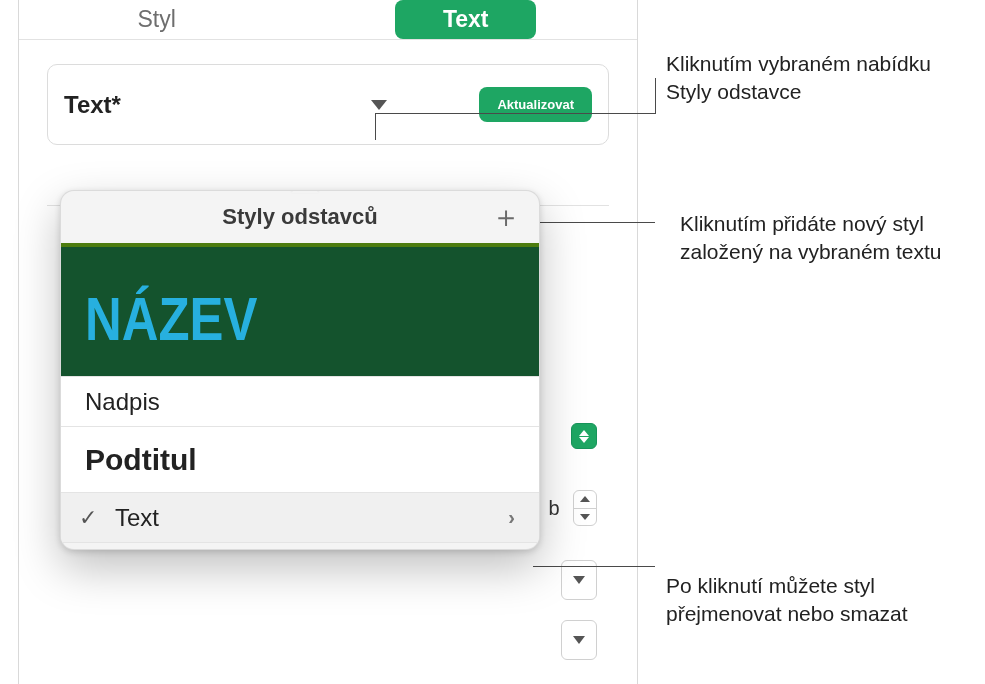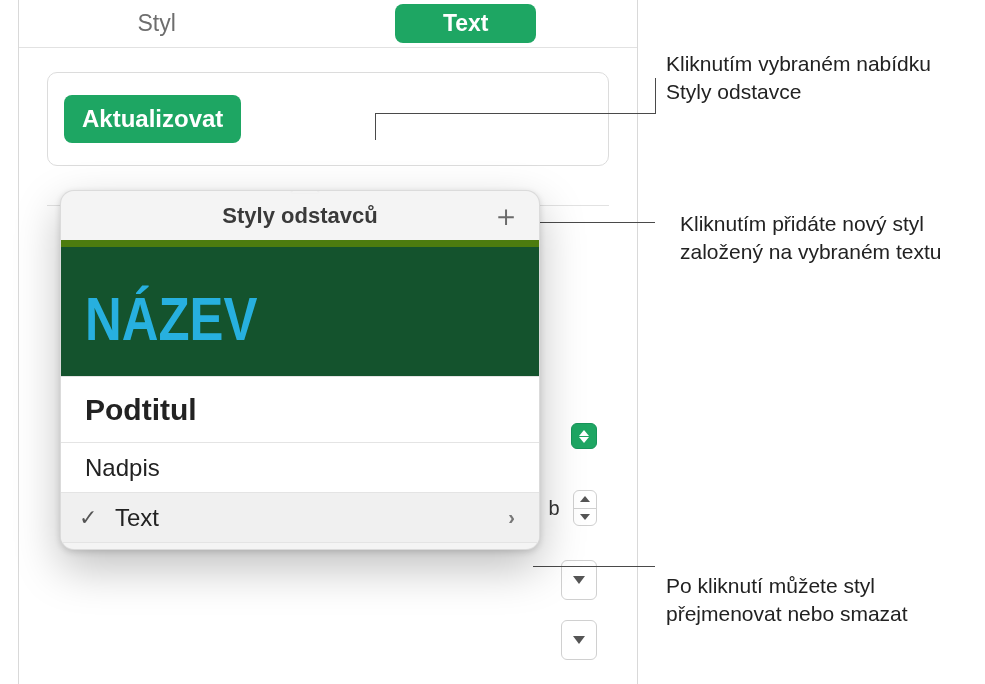--- a/index.html
+++ b/index.html
@@ -19,21 +19,21 @@
     width: 620px;
     height: 684px;
     border-left: 1px solid #d9d9d9;
     border-right: 1px solid #d9d9d9;
     background: #fff;
   }
   .tabs {
     display: flex;
     align-items: center;
     justify-content: space-around;
-    height: 48px;
+    height: 40px;
     border-bottom: 1px solid #e2e2e2;
   }
   .tab {
     font-size: 23px;
     color: #6e6e6e;
     padding: 8px 18px;
     border-radius: 8px;
   }
   .tab.active {
     background: #1ea663;
@@ -64,21 +64,21 @@
   .chev-down {
     width: 0; height: 0;
     border-left: 8px solid transparent;
     border-right: 8px solid transparent;
     border-top: 10px solid #555;
   }
   .update-btn {
     background: #1ea663;
     color: #fff;
     font-weight: 700;
-    font-size: 24px;
+    font-size: 13px;
     border: none;
     border-radius: 8px;
     padding: 10px 18px;
   }
   .popover {
     position: absolute;
     left: 60px;
     top: 190px;
     width: 480px;
     background: #f4f4f4;
@@ -102,21 +102,21 @@
   }
   .popover-header {
     display: flex;
     align-items: center;
     justify-content: center;
     position: relative;
     height: 56px;
     font-size: 22px;
     font-weight: 700;
     color: #3a3a3a;
-    border-bottom: 7px solid #4d7c0f;
+    border-bottom: 4px solid #4d7c0f;
   }
   .add-btn {
     position: absolute;
     right: 18px;
     top: 50%;
     transform: translateY(-50%);
     font-size: 30px;
     font-weight: 400;
     color: #6a6a6a;
     line-height: 1;
@@ -210,20 +210,26 @@
 </head>
 <body>
 
 <div class="panel">
   <div class="tabs">
     <div class="tab">Styl</div>
     <div class="tab active">Text</div>
   </div>
 
   <div class="stylebox">
+    <div class="stylebox-label">
+      <span>Text*</span>
+      <span class="chevwrap">
+          <span class="chev-down"></span>
+        </span>
+    </div>
     <button class="update-btn">Aktualizovat</button>
   </div>
 
   <div class="hr1"></div>
 
   <div class="bgctrl pop1"></div>
   <div class="bgctrl letter">b</div>
   <div class="bgctrl step1">
     <div class="up">
         <span class="tri-up"></span>
@@ -241,25 +247,25 @@
 </div>
 
 <div class="popover">
   <div class="popover-header">
     <span>Styly odstavců</span>
     <span class="add-btn">＋</span>
   </div>
   <div class="style-preview-big">
     <span class="title-preview">NÁZEV</span>
   </div>
+  <div class="style-row heading">
+    <span>Nadpis</span>
+  </div>
   <div class="style-row subtitle">
     <span>Podtitul</span>
-  </div>
-  <div class="style-row heading">
-    <span>Nadpis</span>
   </div>
   <div class="style-row selected">
     <span>Text</span>
     <span class="arrow">›</span>
   </div>
 </div>
 
 <div class="callout" style="left:666px; top:50px; width:310px;">Kliknutím vybraném nabídku Styly odstavce</div>
 <div class="callout-line" style="left:375px; top:113px; width:1px; height:27px;"></div>
 <div class="callout-line" style="left:375px; top:113px; width:280px; height:1px;"></div>

